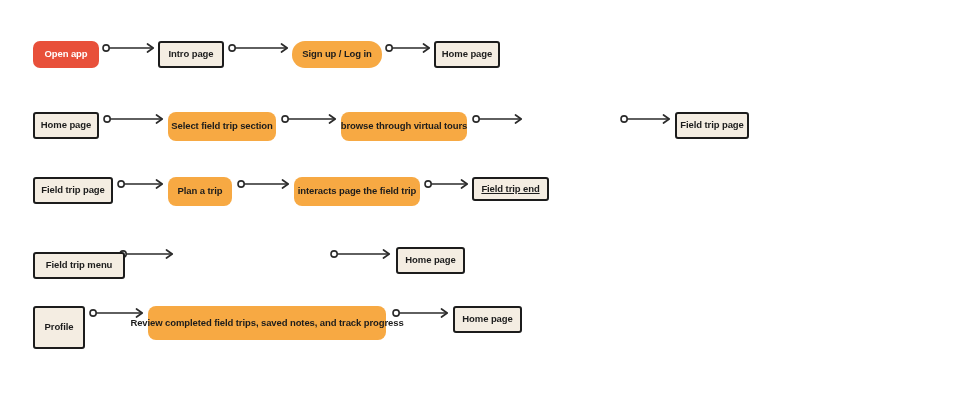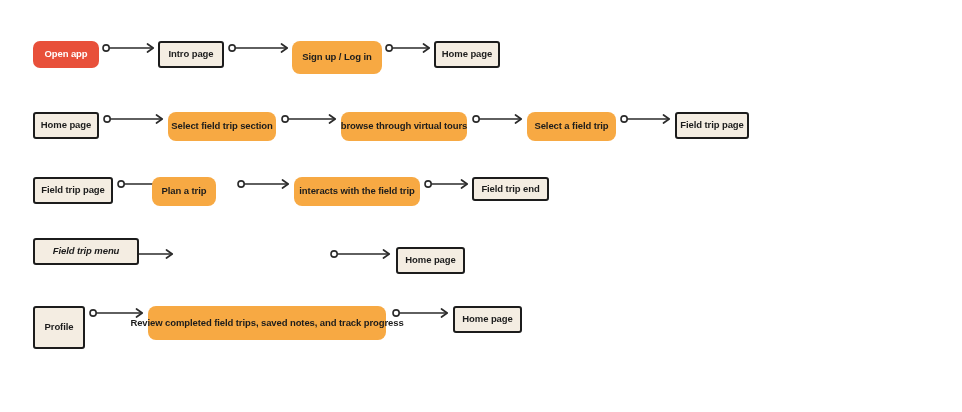--- a/index.html
+++ b/index.html
@@ -82,21 +82,21 @@
     </div>
     <div class="connector" style="left: 385px; top: 41px; width: 45px;">
       <svg width="45" height="14" viewBox="0 0 45 14">
         <circle cx="4.1" cy="7" r="3.1" fill="#ffffff" stroke="#2b2b2b" stroke-width="1.6"></circle>
         <line x1="7.7" y1="7" x2="43.5" y2="7" stroke="#2b2b2b" stroke-width="1.7" stroke-linecap="round"></line>
         <path d="M 38.5 3 L 44.2 7 L 38.5 11" fill="none" stroke="#2b2b2b" stroke-width="1.7" stroke-linecap="round" stroke-linejoin="round"></path>
       </svg>
     </div>
     <div class="node solid-red" style="left: 33px; top: 41px; width: 66px; height: 27px;">Open app</div>
     <div class="node outline-beige" style="left: 158px; top: 41px; width: 66px; height: 27px;">Intro page</div>
-    <div class="node solid-orange" style="left: 292px; top: 41px; width: 90px; height: 33px;">Sign up / Log in</div>
+    <div class="node solid-orange" style="left: 292px; top: 41px; width: 90px; height: 27px; border-radius: 13px;">Sign up / Log in</div>
     <div class="node outline-beige" style="left: 434px; top: 41px; width: 66px; height: 27px;">Home page</div>
     <div class="connector" style="left: 103px; top: 112px; width: 60px;">
       <svg width="60" height="14" viewBox="0 0 60 14">
         <circle cx="4.1" cy="7" r="3.1" fill="#ffffff" stroke="#2b2b2b" stroke-width="1.6"></circle>
         <line x1="7.7" y1="7" x2="58.5" y2="7" stroke="#2b2b2b" stroke-width="1.7" stroke-linecap="round"></line>
         <path d="M 53.5 3 L 59.2 7 L 53.5 11" fill="none" stroke="#2b2b2b" stroke-width="1.7" stroke-linecap="round" stroke-linejoin="round"></path>
       </svg>
     </div>
     <div class="connector" style="left: 281px; top: 112px; width: 55px;">
       <svg width="55" height="14" viewBox="0 0 55 14">
@@ -115,21 +115,20 @@
     <div class="connector" style="left: 620px; top: 112px; width: 50px;">
       <svg width="50" height="14" viewBox="0 0 50 14">
         <circle cx="4.1" cy="7" r="3.1" fill="#ffffff" stroke="#2b2b2b" stroke-width="1.6"></circle>
         <line x1="7.7" y1="7" x2="48.5" y2="7" stroke="#2b2b2b" stroke-width="1.7" stroke-linecap="round"></line>
         <path d="M 43.5 3 L 49.2 7 L 43.5 11" fill="none" stroke="#2b2b2b" stroke-width="1.7" stroke-linecap="round" stroke-linejoin="round"></path>
       </svg>
     </div>
     <div class="node outline-beige" style="left: 33px; top: 112px; width: 66px; height: 27px;">Home page</div>
     <div class="node solid-orange" style="left: 341px; top: 112px; width: 126px; height: 29px;">browse through virtual tours</div>
     <div class="node solid-orange" style="left: 168px; top: 112px; width: 108px; height: 29px;">Select field trip section</div>
-    <div class="node solid-orange" style="left: 527px; top: 112px; width: 89px; height: 29px;">Select a field trip</div>
     <div class="node outline-beige" style="left: 675px; top: 112px; width: 74px; height: 27px;">Field trip page</div>
     <div class="connector" style="left: 117px; top: 177px; width: 46px;">
       <svg width="46" height="14" viewBox="0 0 46 14">
         <circle cx="4.1" cy="7" r="3.1" fill="#ffffff" stroke="#2b2b2b" stroke-width="1.6"></circle>
         <line x1="7.7" y1="7" x2="44.5" y2="7" stroke="#2b2b2b" stroke-width="1.7" stroke-linecap="round"></line>
         <path d="M 39.5 3 L 45.2 7 L 39.5 11" fill="none" stroke="#2b2b2b" stroke-width="1.7" stroke-linecap="round" stroke-linejoin="round"></path>
       </svg>
     </div>
     <div class="connector" style="left: 237px; top: 177px; width: 52px;">
       <svg width="52" height="14" viewBox="0 0 52 14">
@@ -139,38 +138,38 @@
       </svg>
     </div>
     <div class="connector" style="left: 424px; top: 177px; width: 44px;">
       <svg width="44" height="14" viewBox="0 0 44 14">
         <circle cx="4.1" cy="7" r="3.1" fill="#ffffff" stroke="#2b2b2b" stroke-width="1.6"></circle>
         <line x1="7.7" y1="7" x2="42.5" y2="7" stroke="#2b2b2b" stroke-width="1.7" stroke-linecap="round"></line>
         <path d="M 37.5 3 L 43.2 7 L 37.5 11" fill="none" stroke="#2b2b2b" stroke-width="1.7" stroke-linecap="round" stroke-linejoin="round"></path>
       </svg>
     </div>
     <div class="node outline-beige" style="left: 33px; top: 177px; width: 80px; height: 27px;">Field trip page</div>
-    <div class="node solid-orange" style="left: 152px; top: 177px; width: 64px; height: 29px;">Plan a trip</div>
-    <div class="node solid-orange" style="left: 294px; top: 177px; width: 126px; height: 29px;">interacts with the field trip</div>
-    <div class="node outline-beige" style="left: 472px; top: 177px; width: 77px; height: 24px;">Field trip end</div>
+    <div class="node solid-orange" style="left: 168px; top: 177px; width: 64px; height: 29px;">Plan a trip</div>
+    <div class="node solid-orange" style="left: 294px; top: 177px; width: 126px; height: 29px;">interacts page the field trip</div>
+    <div class="node outline-beige" style="left: 472px; top: 177px; width: 77px; height: 24px; text-decoration: underline;">Field trip end</div>
     <div class="connector" style="left: 119px; top: 247px; width: 54px;">
       <svg width="54" height="14" viewBox="0 0 54 14">
         <circle cx="4.1" cy="7" r="3.1" fill="#ffffff" stroke="#2b2b2b" stroke-width="1.6"></circle>
         <line x1="7.7" y1="7" x2="52.5" y2="7" stroke="#2b2b2b" stroke-width="1.7" stroke-linecap="round"></line>
         <path d="M 47.5 3 L 53.2 7 L 47.5 11" fill="none" stroke="#2b2b2b" stroke-width="1.7" stroke-linecap="round" stroke-linejoin="round"></path>
       </svg>
     </div>
     <div class="connector" style="left: 330px; top: 247px; width: 60px;">
       <svg width="60" height="14" viewBox="0 0 60 14">
         <circle cx="4.1" cy="7" r="3.1" fill="#ffffff" stroke="#2b2b2b" stroke-width="1.6"></circle>
         <line x1="7.7" y1="7" x2="58.5" y2="7" stroke="#2b2b2b" stroke-width="1.7" stroke-linecap="round"></line>
         <path d="M 53.5 3 L 59.2 7 L 53.5 11" fill="none" stroke="#2b2b2b" stroke-width="1.7" stroke-linecap="round" stroke-linejoin="round"></path>
       </svg>
     </div>
-    <div class="node outline-beige" style="left: 33px; top: 238px; width: 106px; height: 27px; font-style: italic;">Field trip menu</div>
+    <div class="node outline-beige" style="left: 33px; top: 252px; width: 92px; height: 27px;">Field trip menu</div>
     <div class="node outline-beige" style="left: 396px; top: 247px; width: 69px; height: 27px;">Home page</div>
     <div class="connector" style="left: 89px; top: 306px; width: 54px;">
       <svg width="54" height="14" viewBox="0 0 54 14">
         <circle cx="4.1" cy="7" r="3.1" fill="#ffffff" stroke="#2b2b2b" stroke-width="1.6"></circle>
         <line x1="7.7" y1="7" x2="52.5" y2="7" stroke="#2b2b2b" stroke-width="1.7" stroke-linecap="round"></line>
         <path d="M 47.5 3 L 53.2 7 L 47.5 11" fill="none" stroke="#2b2b2b" stroke-width="1.7" stroke-linecap="round" stroke-linejoin="round"></path>
       </svg>
     </div>
     <div class="connector" style="left: 392px; top: 306px; width: 56px;">
       <svg width="56" height="14" viewBox="0 0 56 14">

